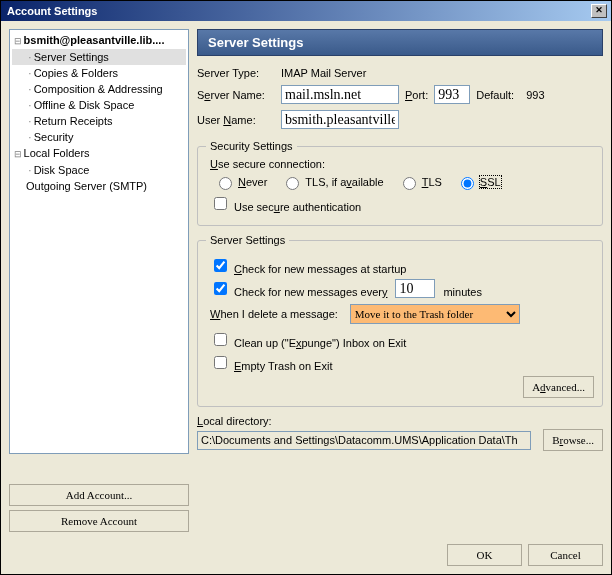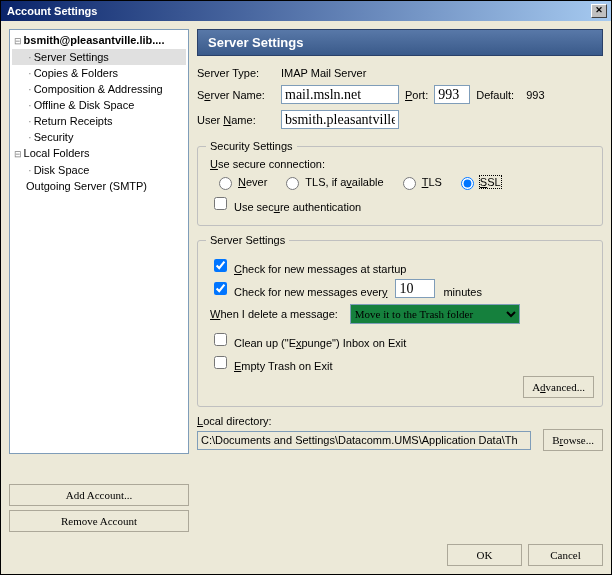--- a/index.html
+++ b/index.html
@@ -154,21 +154,21 @@
     margin: 4px 0 4px 8px;
   }
   .radio-row label { display: inline-flex; align-items: center; gap: 3px; }
   .chk-row { display: flex; align-items: center; gap: 4px; margin: 4px 0 4px 8px; }
   .chk-row.top { margin-left: 4px; align-items: flex-end; }
   select.combo {
     border: 1px solid #7f9db9;
     height: 20px;
     font-family: Tahoma;
     font-size: 11px;
-    background: #15803d;
+    background: #fdba74;
   }
   .advanced-row {
     display: flex;
     justify-content: flex-end;
     margin-top: 4px;
   }
   .bottom-bar {
     display: flex;
     justify-content: flex-end;
     gap: 6px;

